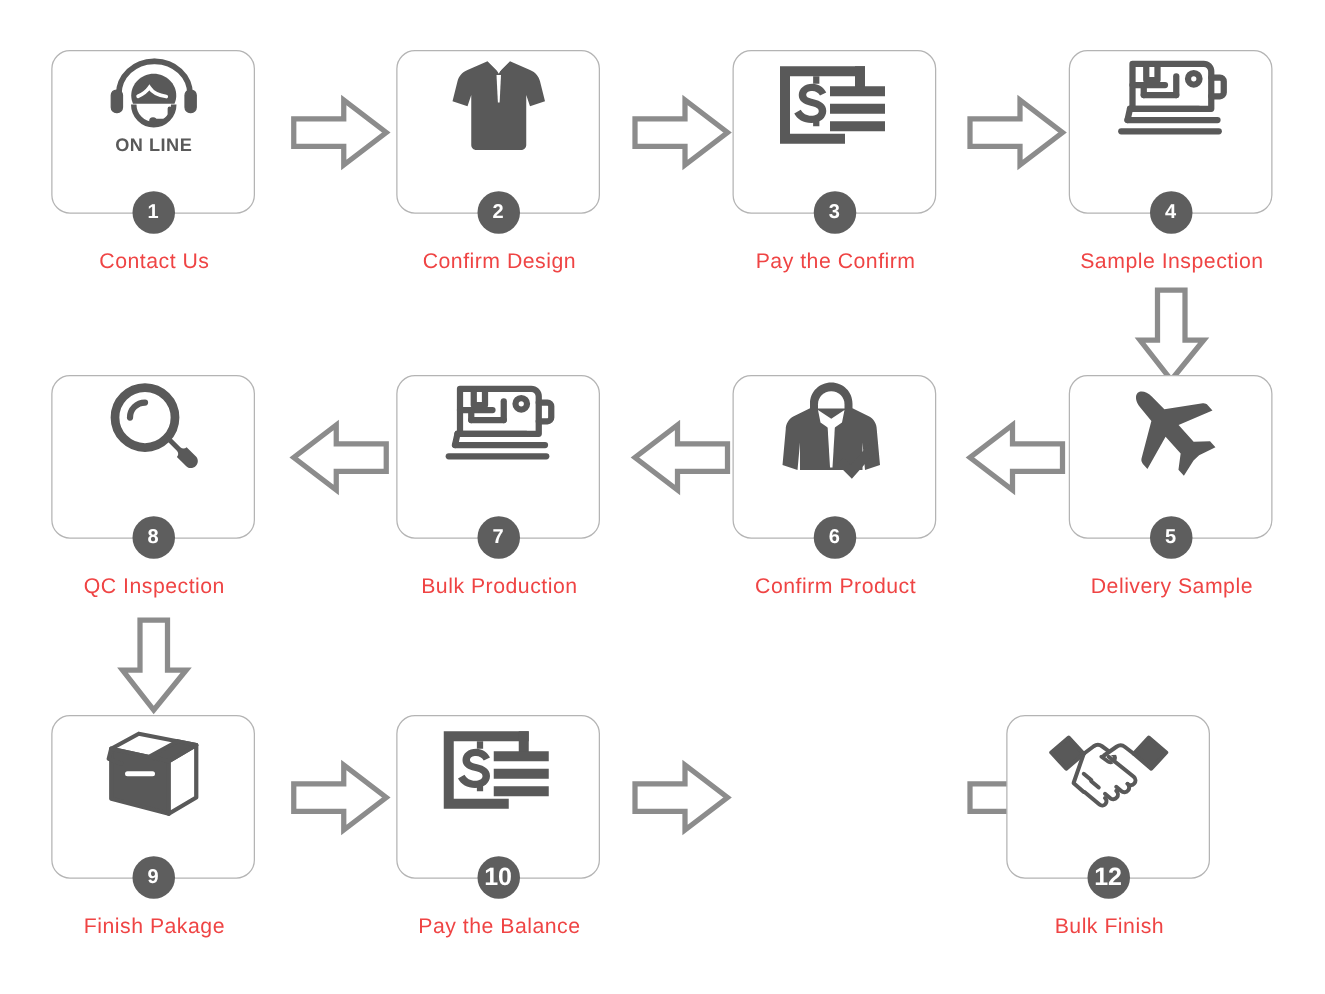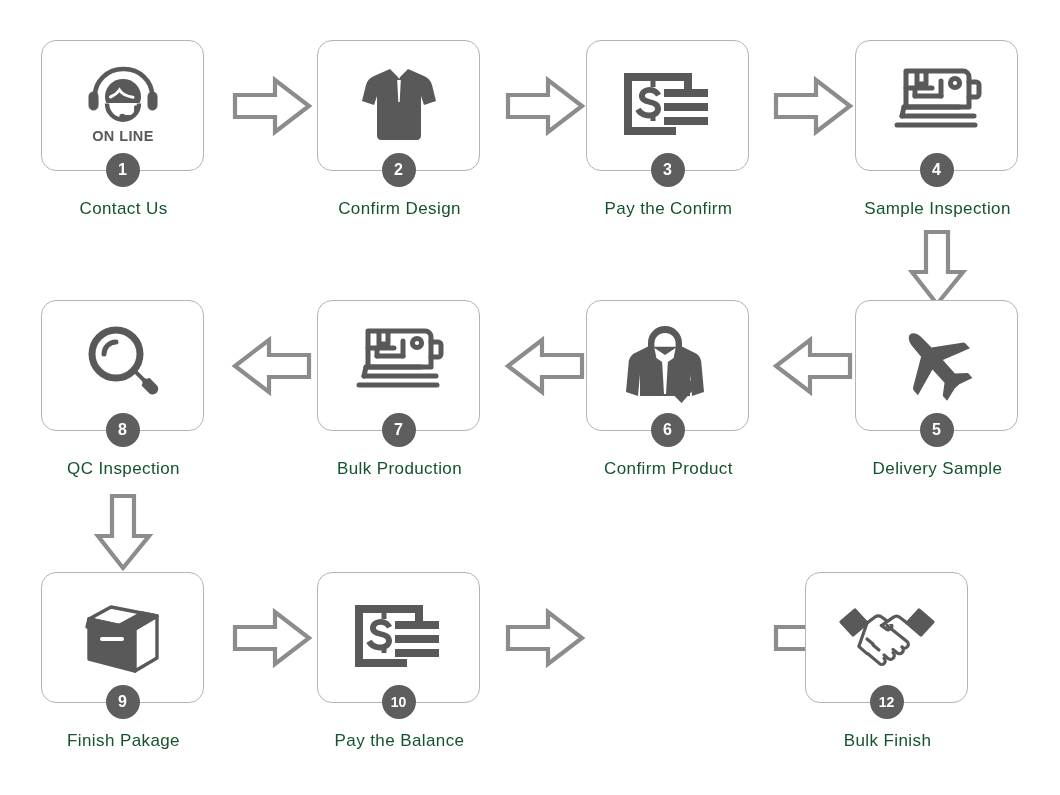--- a/index.html
+++ b/index.html
@@ -25,21 +25,20 @@
   }
   .card {
     position: relative;
     width: 163px;
     height: 131px;
     box-sizing: border-box;
     border: 1.4px solid #b4b4b4;
     border-radius: 15px;
     background: #ffffff;
     display: flex;
-    align-items: center;
     justify-content: center;
   }
   .icon-wrap {
     width: 104px;
     height: 94px;
     display: flex;
     align-items: center;
     justify-content: center;
     margin-top: -4px;
   }
@@ -54,27 +53,27 @@
     height: 34px;
     border-radius: 50%;
     background: #5e5e5e;
     color: #ffffff;
     font-size: 16px;
     font-weight: bold;
     line-height: 34px;
     text-align: center;
     letter-spacing: 0px;
   }
-  .badge.wide { font-size: 14px; }
+  .badge.wide { font-size: 20px; }
 
   .label {
     margin-top: 28px;
     text-align: center;
     font-size: 17px;
-    color: #14532d;
+    color: #ef4444;
     letter-spacing: 0.4px;
     white-space: nowrap;
   }
 
   
   .arrow {
     position: absolute;
   }
   .arrow svg { display: block; }
 </style>

